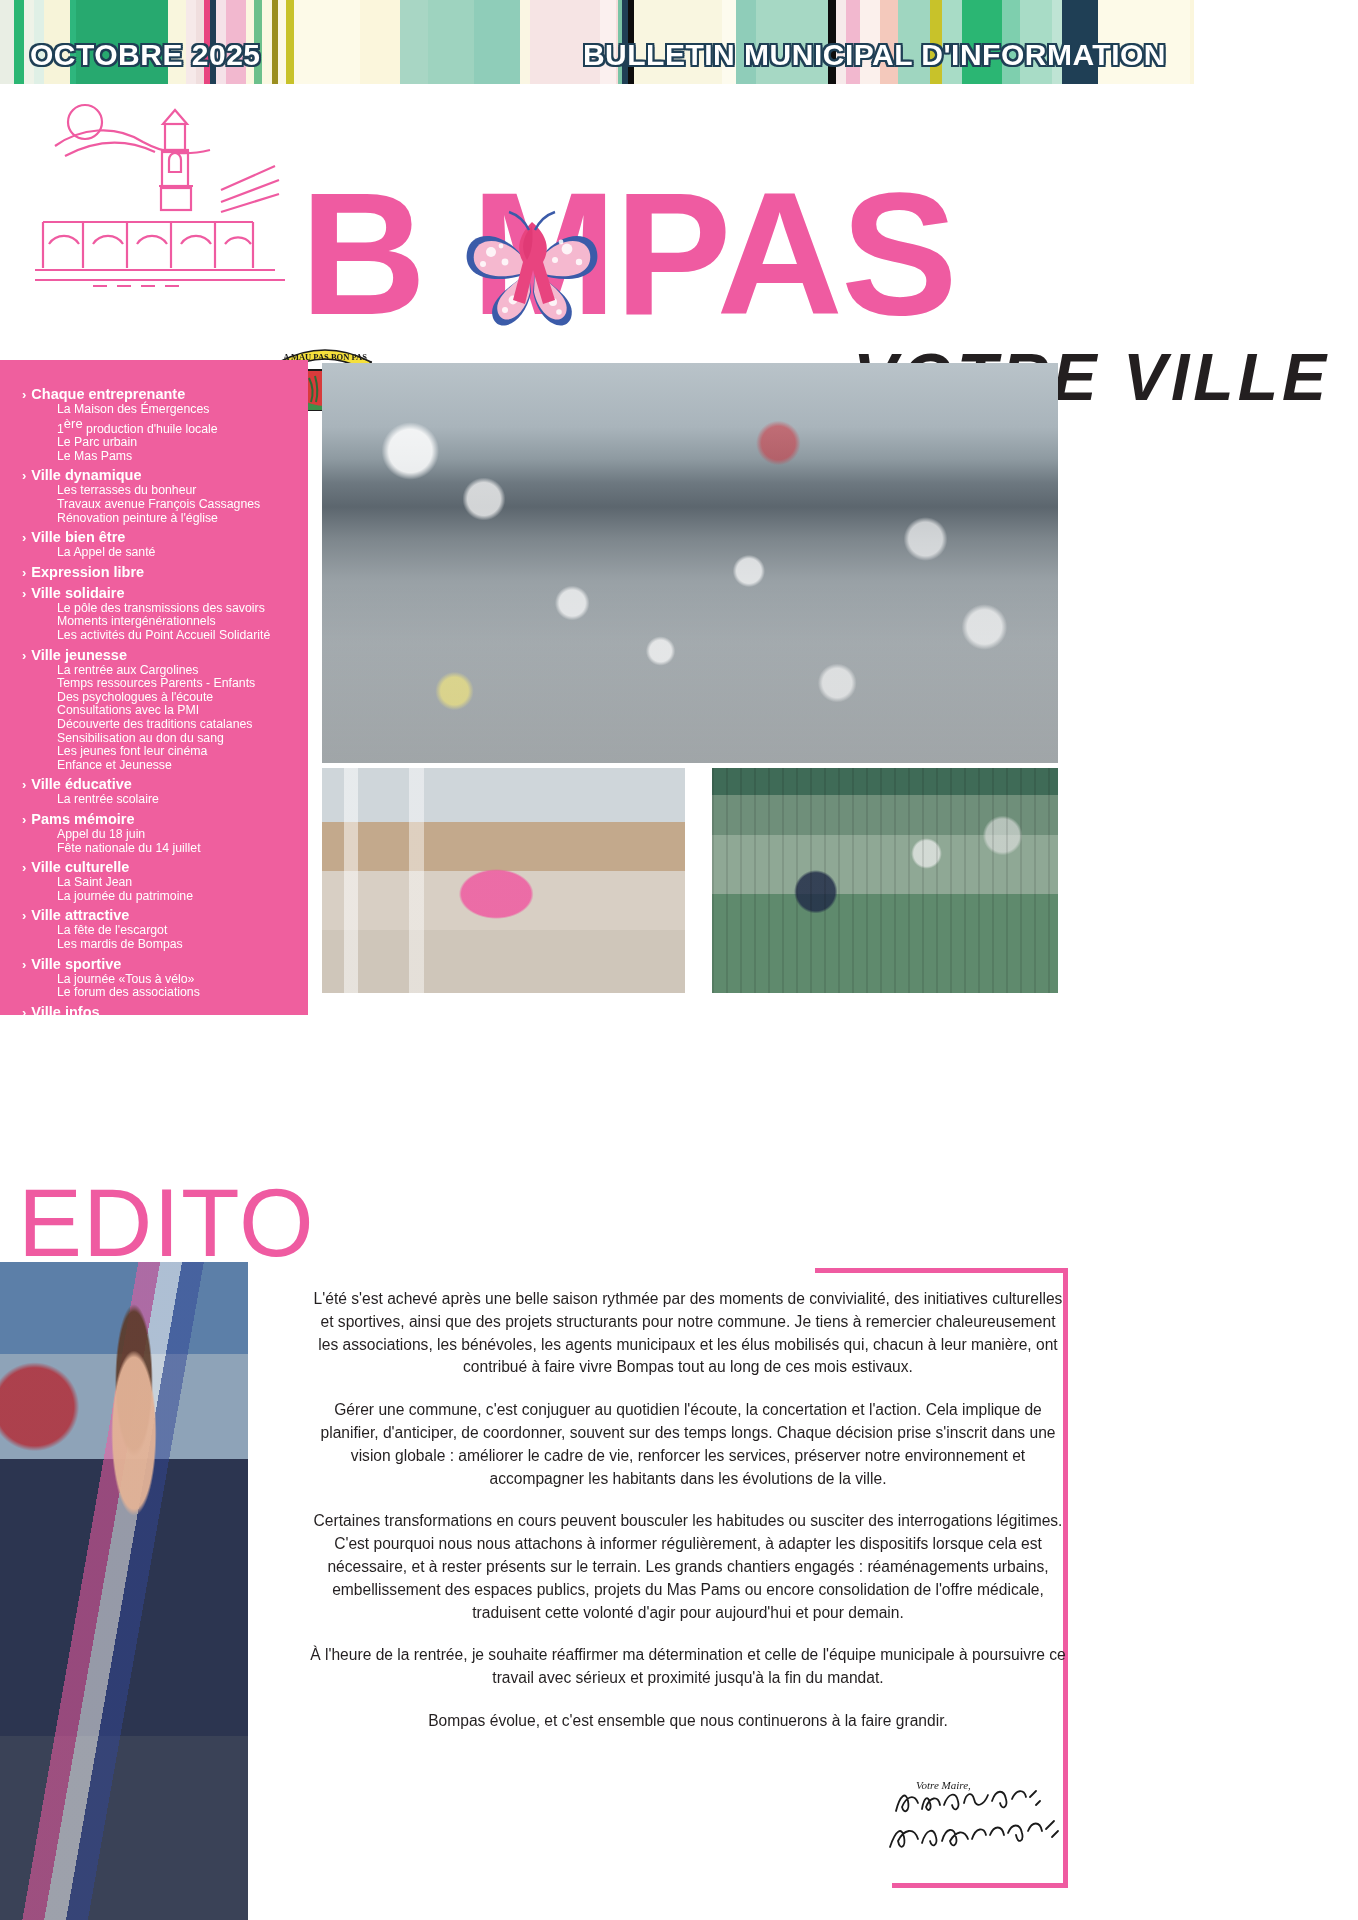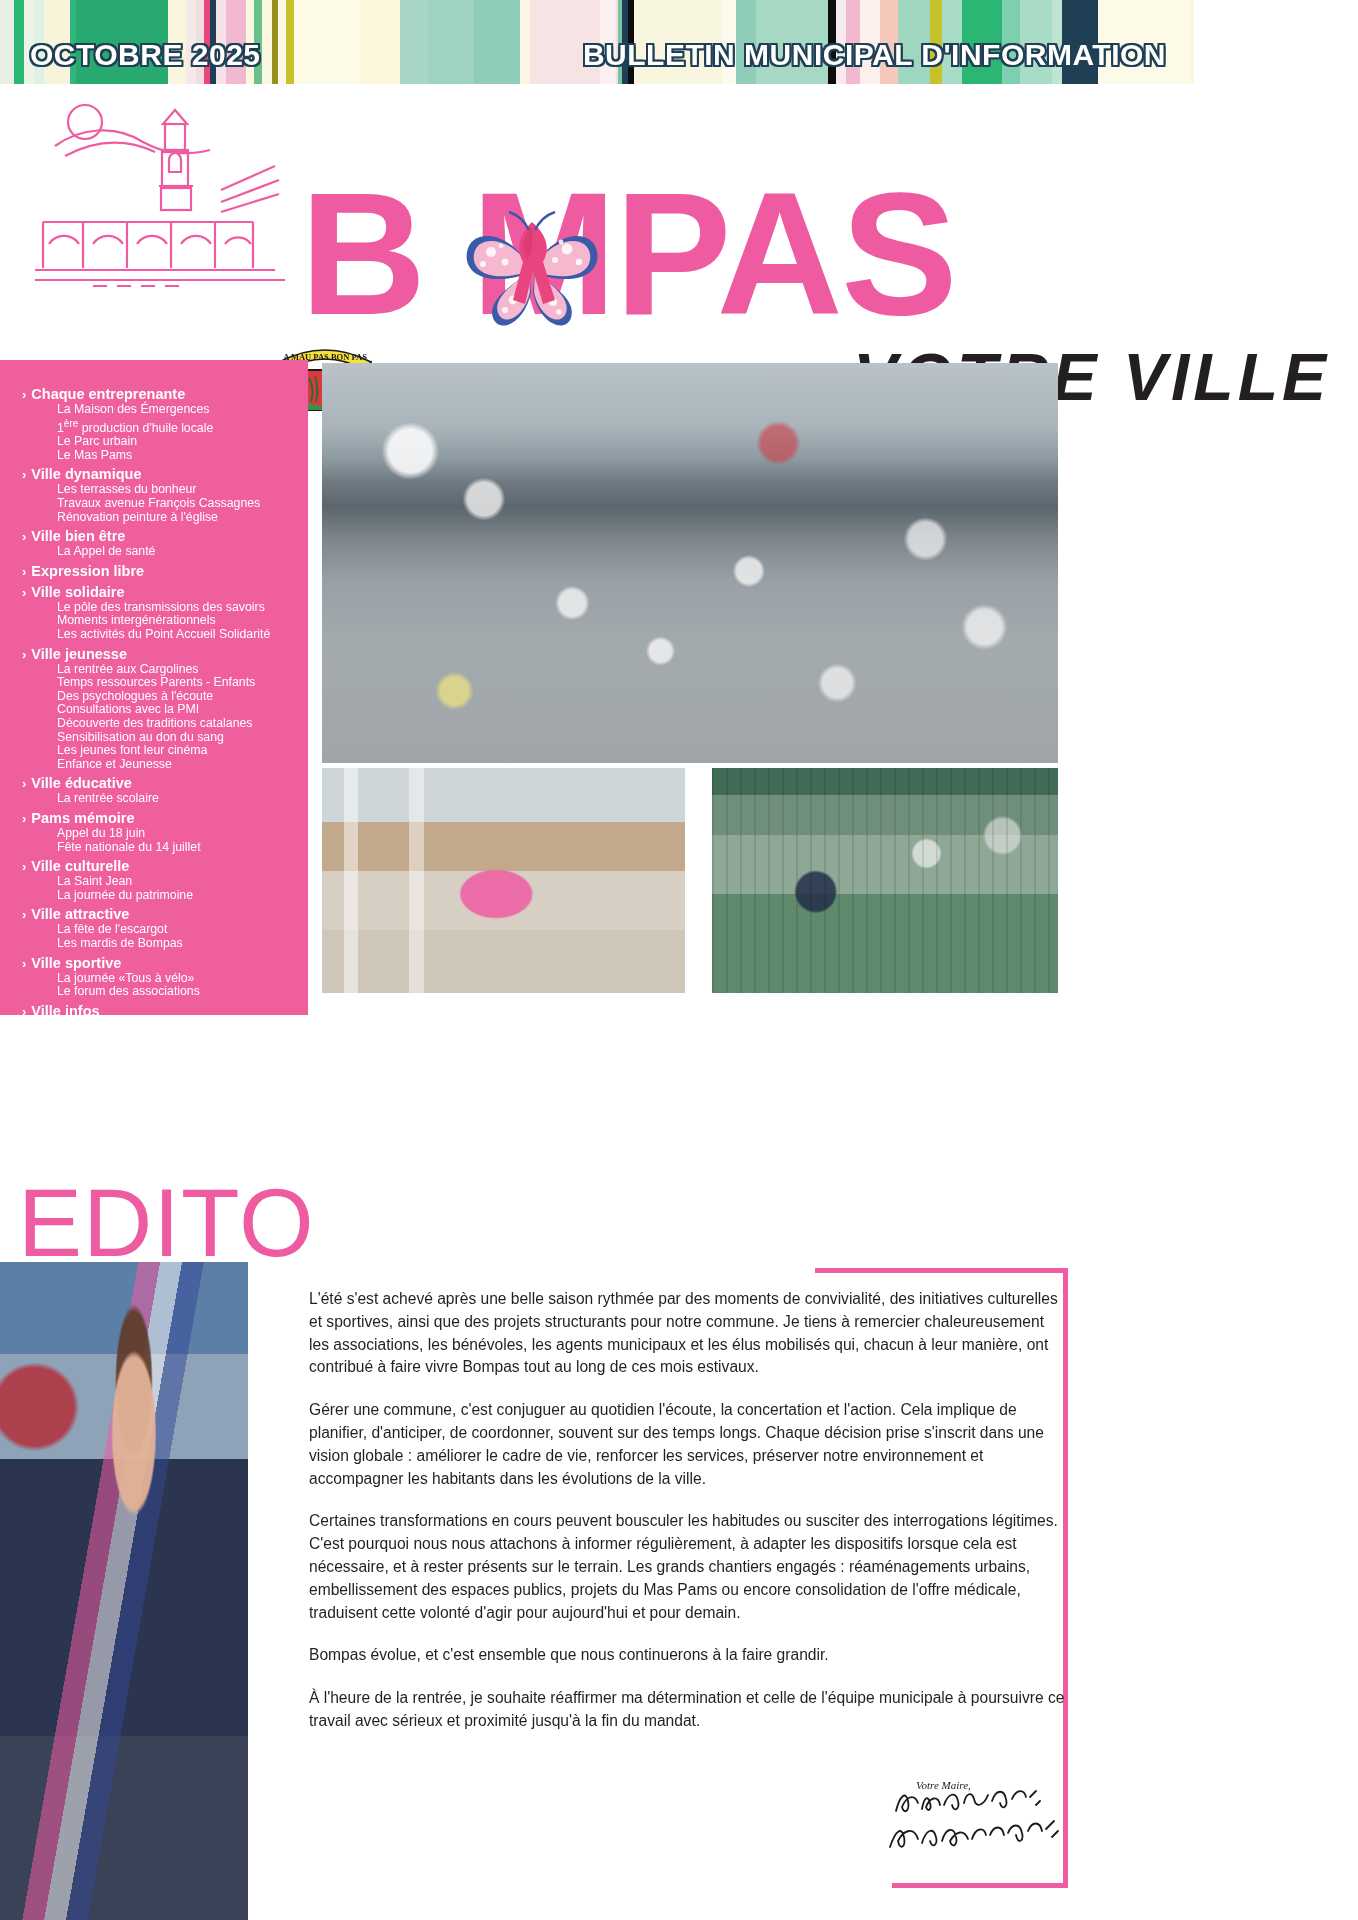--- a/index.html
+++ b/index.html
@@ -111,21 +111,21 @@
   .toc-section{ margin-bottom:2px; }
   .toc-head{
     font-size:14.5px; font-weight:bold; line-height:17px;
     display:flex; align-items:baseline; gap:5px; margin-top:4px;
   }
   .chev{ font-size:13px; font-weight:bold; }
   .toc-sub{
     font-size:12.3px; line-height:13.6px; margin-left:35px;
     font-weight:400; white-space:nowrap;
   }
-  .toc-sub sup{ font-size:10px; vertical-align:super; }
+  .toc-sub sup{ font-size:13px; vertical-align:super; }
 
   
   .photo-main{ position:absolute; left:322px; top:363px; width:736px; height:400px; overflow:hidden; }
   .photo-b{ position:absolute; left:322px; top:768px; width:363px; height:225px; overflow:hidden; }
   .photo-c{ position:absolute; left:712px; top:768px; width:346px; height:225px; overflow:hidden; }
 
   
   .edito-title{
     position:absolute; left:18px; top:1175px;
     font-size:96px; font-weight:normal; letter-spacing:1px; line-height:96px;
@@ -133,21 +133,21 @@
     -webkit-text-stroke:7px #ffffff;
     paint-order:stroke fill;
   }
   .mayor-photo{ position:absolute; left:0px; top:1262px; width:248px; height:658px; overflow:hidden; }
 
   .edito-body{
     position:absolute; left:277px; top:1288px; width:790px;
     font-size:15.6px; line-height:22.8px; color:#231f20;
   }
   .edito-greet{ margin-bottom:20px; font-size:16.5px; }
-  .edito-body p{ margin-bottom:20px; text-align:left;margin-left:32px; }
+  .edito-body p{ margin-bottom:20px; text-align:center;margin-left:32px; }
 
   .edito-frame-t{ position:absolute; left:815px; top:1268px; width:253px; height:5px; background:#ef5ba1; }
   .edito-frame-r{ position:absolute; left:1063px; top:1268px; width:5px; height:620px; background:#ef5ba1; }
   .edito-frame-b{ position:absolute; left:892px; top:1883px; width:176px; height:5px; background:#ef5ba1; }
 
   .signature{ position:absolute; left:880px; top:1775px; width:190px; height:100px; }
 
   
   .ph{ width:100%; height:100%; position:relative; }
   .festival{
@@ -417,22 +417,22 @@
 
 <div class="edito-frame-t"></div>
 <div class="edito-frame-r"></div>
 <div class="edito-frame-b"></div>
 
 <div class="edito-body">
   <div id="edito-paras">
       <p>L'été s'est achevé après une belle saison rythmée par des moments de convivialité, des initiatives culturelles et sportives, ainsi que des projets structurants pour notre commune. Je tiens à remercier chaleureusement les associations, les bénévoles, les agents municipaux et les élus mobilisés qui, chacun à leur manière, ont contribué à faire vivre Bompas tout au long de ces mois estivaux.</p>
       <p>Gérer une commune, c'est conjuguer au quotidien l'écoute, la concertation et l'action. Cela implique de planifier, d'anticiper, de coordonner, souvent sur des temps longs. Chaque décision prise s'inscrit dans une vision globale : améliorer le cadre de vie, renforcer les services, préserver notre environnement et accompagner les habitants dans les évolutions de la ville.</p>
       <p>Certaines transformations en cours peuvent bousculer les habitudes ou susciter des interrogations légitimes. C'est pourquoi nous nous attachons à informer régulièrement, à adapter les dispositifs lorsque cela est nécessaire, et à rester présents sur le terrain. Les grands chantiers engagés : réaménagements urbains, embellissement des espaces publics, projets du Mas Pams ou encore consolidation de l'offre médicale, traduisent cette volonté d'agir pour aujourd'hui et pour demain.</p>
+      <p>À l'heure de la rentrée, je souhaite réaffirmer ma détermination et celle de l'équipe municipale à poursuivre ce travail avec sérieux et proximité jusqu'à la fin du mandat.</p>
       <p>Bompas évolue, et c'est ensemble que nous continuerons à la faire grandir.</p>
-      <p>À l'heure de la rentrée, je souhaite réaffirmer ma détermination et celle de l'équipe municipale à poursuivre ce travail avec sérieux et proximité jusqu'à la fin du mandat.</p>
     </div>
 </div>
 
 <svg class="signature" viewBox="0 0 190 100">
   <g fill="none" stroke="#1a1a1a" stroke-width="1.8" stroke-linecap="round">
     <path d="M16 36 C20 20, 26 16, 28 26 C30 36, 24 40, 22 32 C26 22, 34 18, 38 28"></path>
     <path d="M42 34 C44 22, 48 20, 50 28 C52 34, 48 38, 46 32 C50 22, 58 20, 60 30"></path>
     <path d="M64 30 C68 18, 76 16, 78 26 C80 34, 74 38, 72 30"></path>
     <path d="M84 28 C86 18, 92 16, 94 24 M94 24 C96 34, 104 30, 108 20"></path>
     <path d="M112 26 C116 14, 124 14, 126 24 C128 32, 122 36, 120 28"></path>

